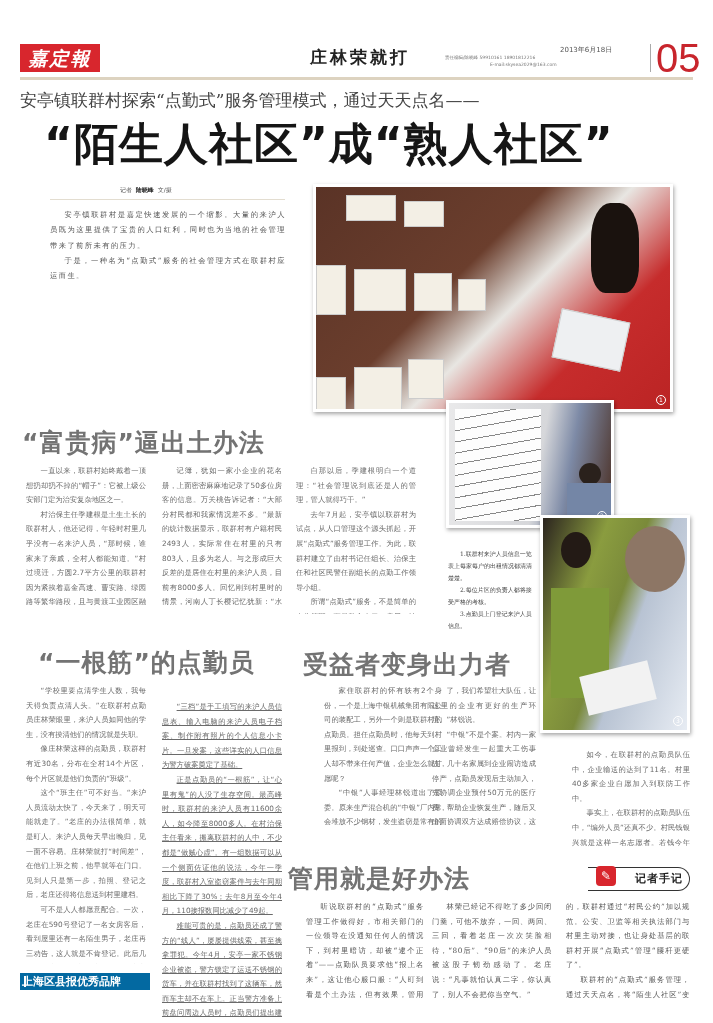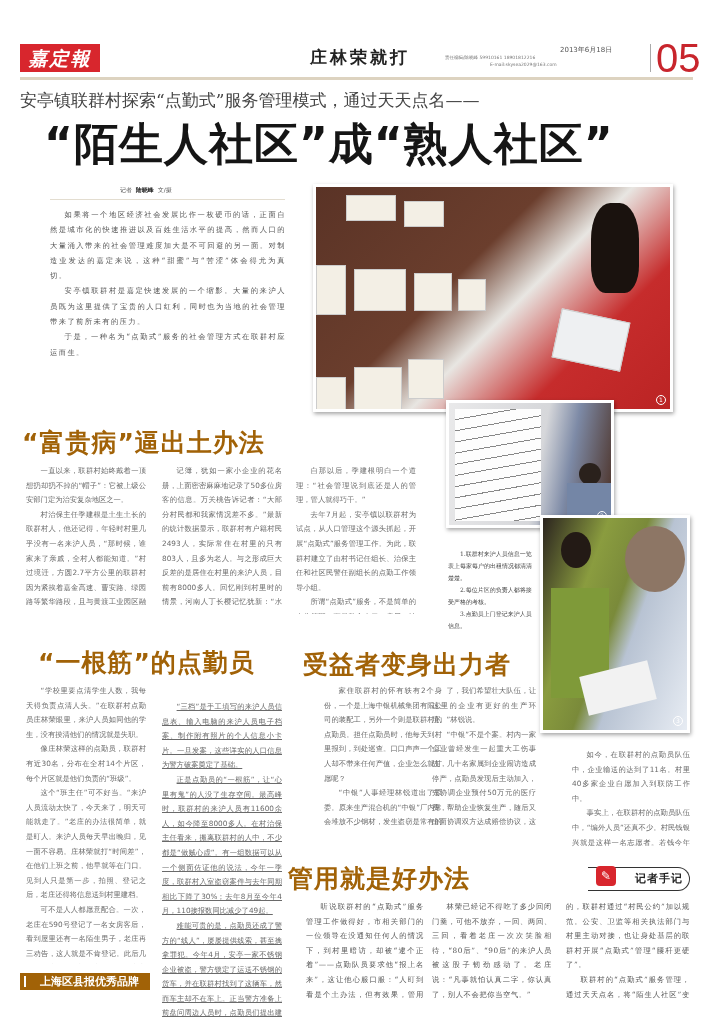--- a/index.html
+++ b/index.html
@@ -45,28 +45,28 @@
   .card { position: absolute; background: #f3efe5; border: 1px solid #ccc; }
   .woman-head { position: absolute; background: #1a120e; border-radius: 40% 40% 30% 30%; }
   .photo-badge { position: absolute; right: 4px; bottom: 4px; width: 10px; height: 10px; border-radius: 50%;
                  border: 1px solid #fff; color: #fff; font-size: 6px; text-align: center; line-height: 8px; }
 
   .caption { left: 448px; top: 548px; width: 88px; font-size: 6px; line-height: 12px; color: #444;
              font-family: "DejaVu Serif", serif; }
   .caption p { text-indent: 2em; }
 
   
-  .sec-head { font-size: 25px; font-weight: bold; color: #a16207; letter-spacing: 1px; line-height: 30px; }
+  .sec-head { font-size: 25px; font-weight: bold; color: #737373; letter-spacing: 1px; line-height: 30px; }
 
   .col { font-size: 7.3px; line-height: 14.6px; color: #6a6a6a; text-align: justify; }
   .col p { text-indent: 2em; }
   .serif-col { font-family: "DejaVu Serif", serif; color: #555; letter-spacing: 0.6px; }
 
-  .brand-bar { left: 20px; top: 973px; width: 130px; height: 17px; background: #a16207; color: #fff;
-               font-size: 11px; line-height: 17px; padding-left: 20px; font-weight: bold; }
+  .brand-bar { left: 20px; top: 973px; width: 130px; height: 17px; background: #0369a1; color: #fff;
+               font-size: 11px; line-height: 17px; padding-left: 2px; font-weight: bold; }
   .brand-bar::before { content: ""; position: absolute; left: 4px; top: 3px; width: 2px; height: 11px; background: #fff; }
 
   .notes-box { left: 588px; top: 867px; width: 102px; height: 24px; border: 1px solid #333; border-radius: 0 12px 12px 0;
                border-left: none; }
   .notes-icon { left: 596px; top: 866px; width: 20px; height: 20px; background: #d8262d; border-radius: 4px;
                 color: #fff; font-size: 12px; text-align: center; line-height: 20px; }
   .notes-label { left: 635px; top: 871px; font-size: 11px; font-weight: bold; color: #222; letter-spacing: 1px; }
 </style>
 </head>
 <body>
@@ -84,21 +84,20 @@
 <div class="abs headline">“陌生人社区”成“熟人社区”</div>
 
 <div class="abs byline">
   <span>记者</span>&nbsp;
   <b>陆晓峰</b>&nbsp;
   <span>文/摄</span>
 </div>
 <div class="abs byline-rule"></div>
 
 <div class="abs intro">
-  <p>如果将一个地区经济社会发展比作一枚硬币的话，正面自然是城市化的快速推进以及百姓生活水平的提高，然而人口的大量涌入带来的社会管理难度加大是不可回避的另一面。对制造业发达的嘉定来说，这种“甜蜜”与“苦涩”体会得尤为真切。</p>
   <p>安亭镇联群村是嘉定快速发展的一个缩影。大量的来沪人员既为这里提供了宝贵的人口红利，同时也为当地的社会管理带来了前所未有的压力。</p>
   <p>于是，一种名为“点勤式”服务的社会管理方式在联群村应运而生。</p>
 </div>
 
 <div class="abs photo photo1">
   <div class="card" style="left:30px;top:8px;width:50px;height:26px;"></div>
   <div class="card" style="left:88px;top:14px;width:40px;height:26px;"></div>
   <div class="card" style="left:0px;top:78px;width:30px;height:50px;"></div>
   <div class="card" style="left:38px;top:82px;width:52px;height:42px;"></div>
   <div class="card" style="left:98px;top:86px;width:38px;height:38px;"></div>

